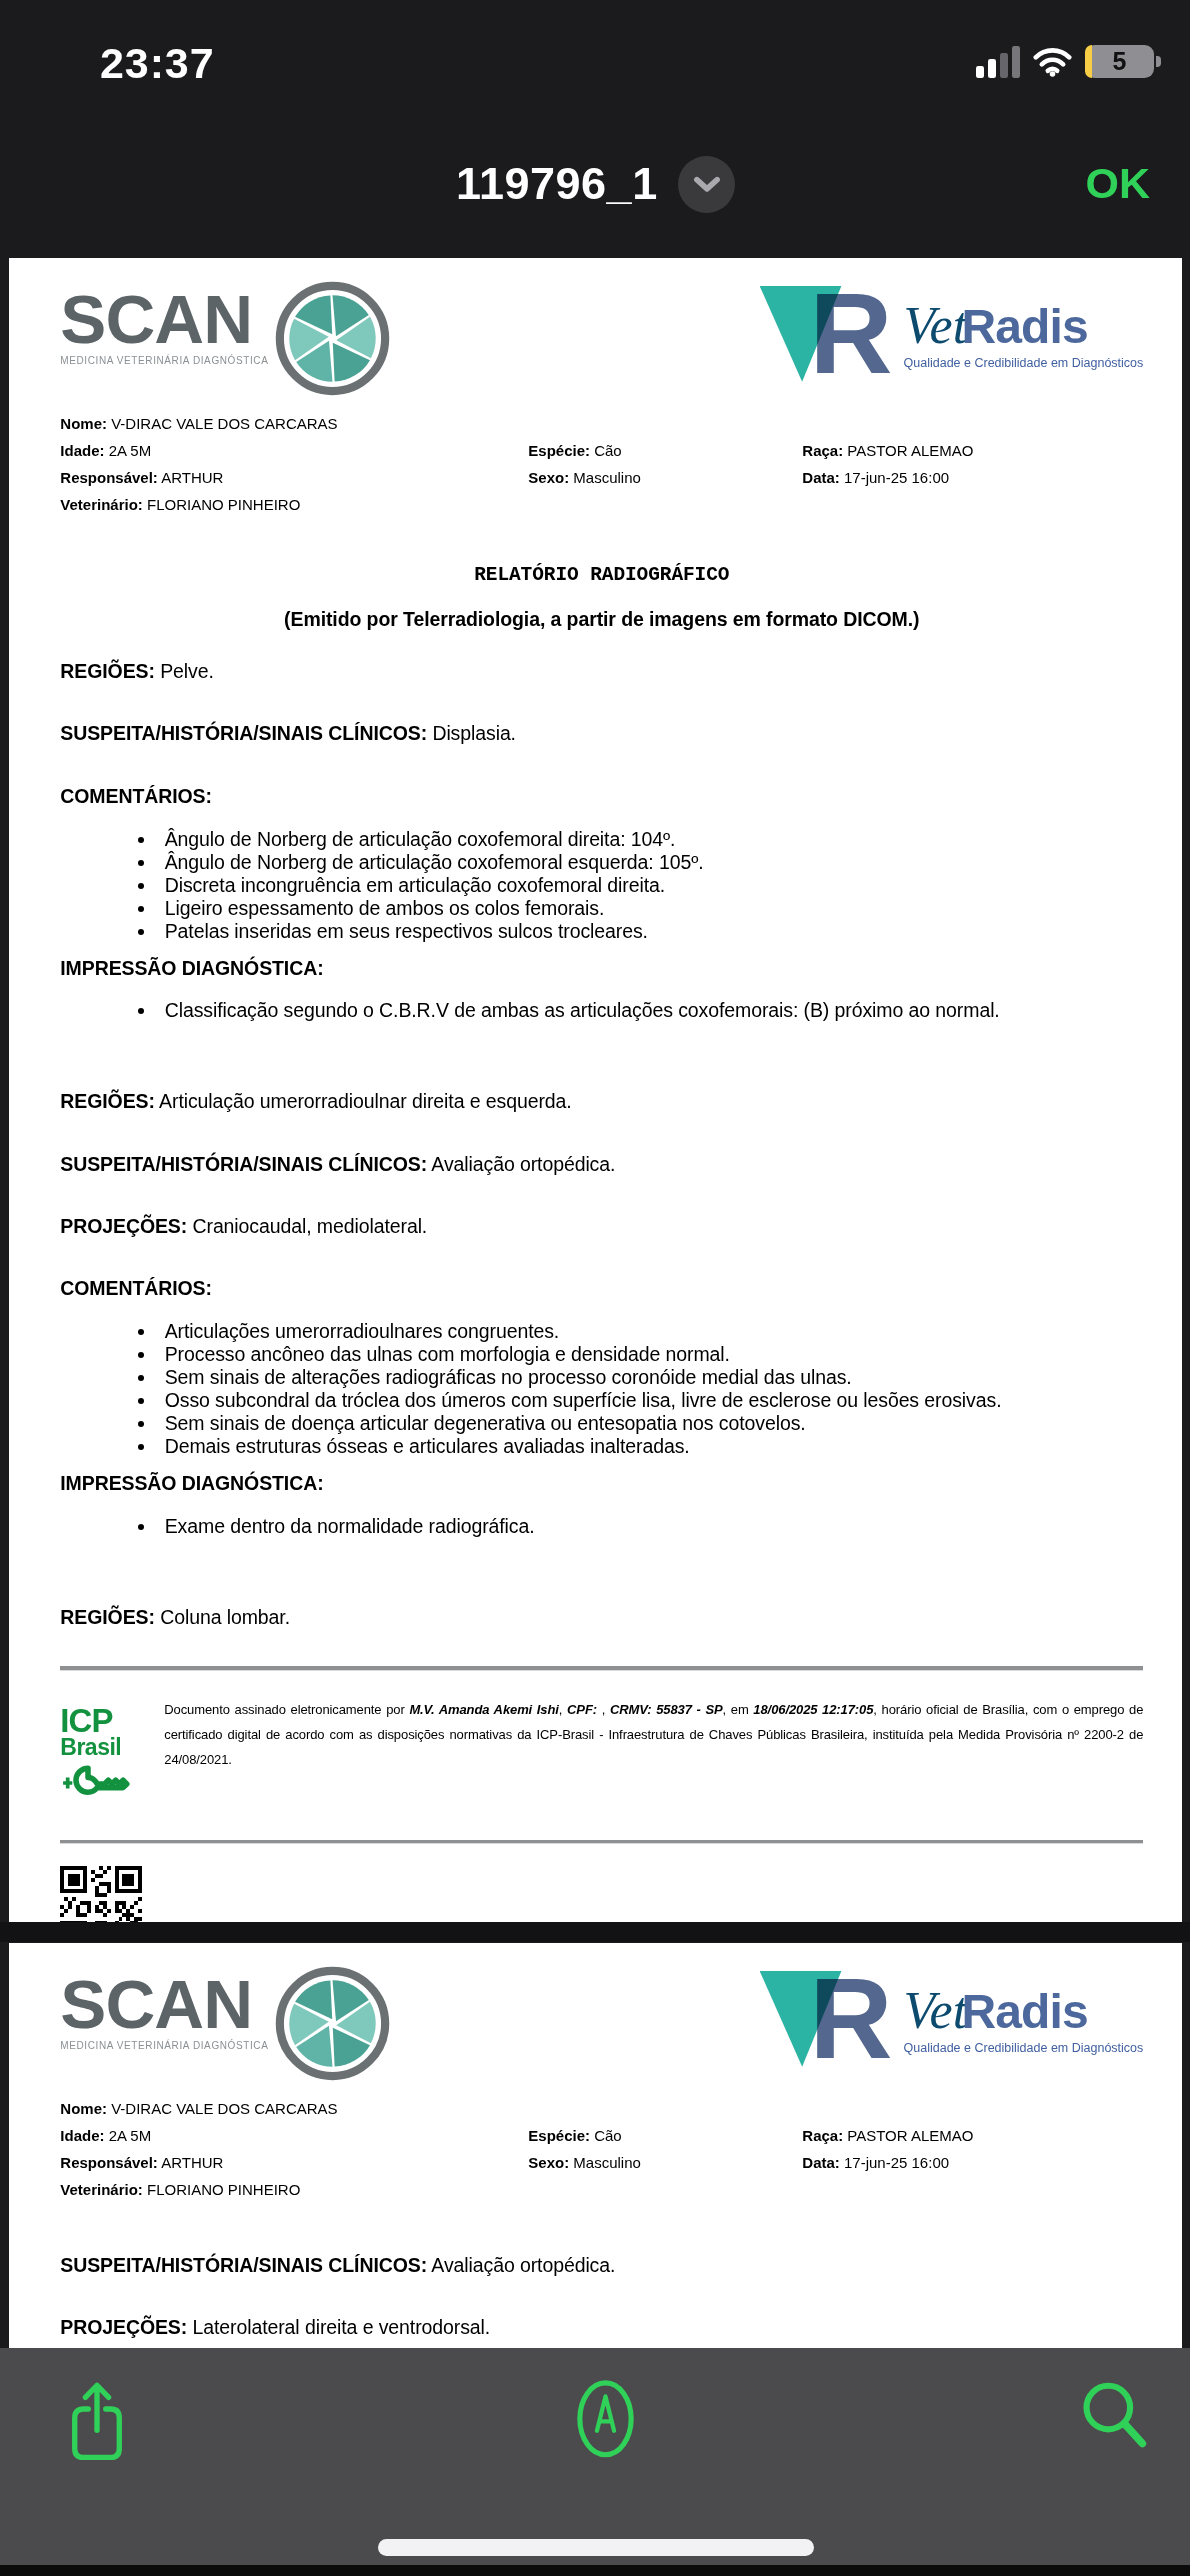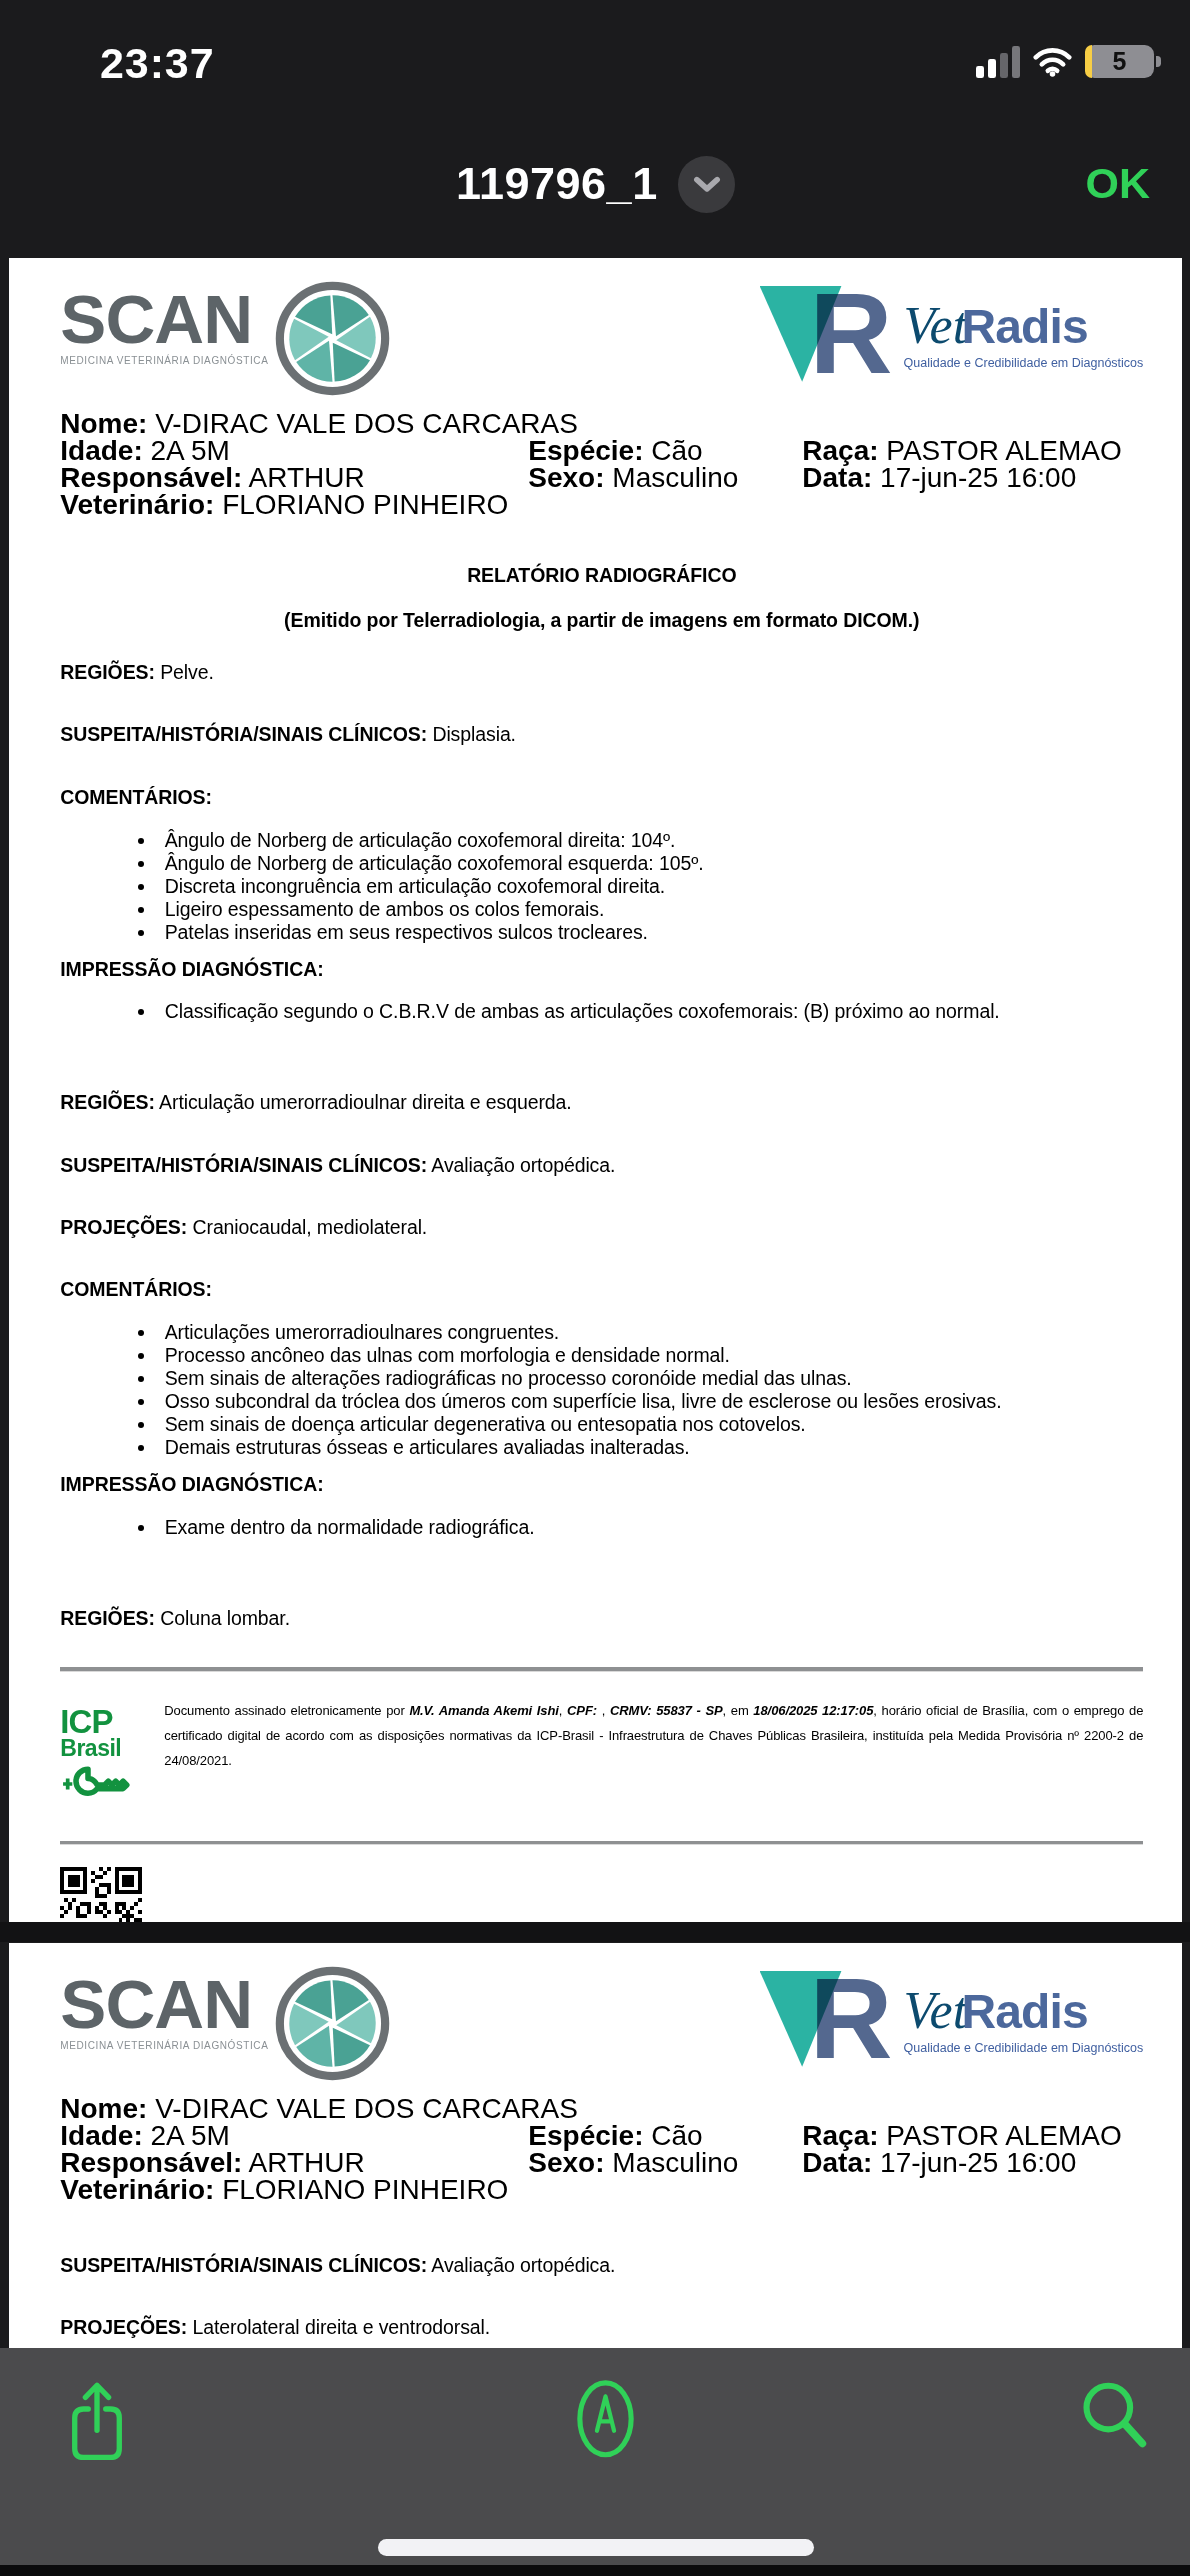--- a/index.html
+++ b/index.html
@@ -44,27 +44,27 @@
   .aperture{margin-left:5.6px;margin-top:-1.9px;}
   .vrlogo{display:flex;align-items:flex-start;margin-top:3.7px;}
   .vr-v{width:82px;height:96px;background:#2bb3a3;clip-path:polygon(0 0,100% 0,52% 100%);mix-blend-mode:multiply;position:relative;z-index:2;}
   .vr-r{font-size:115px;font-weight:900;color:#54688f;line-height:0.82;margin-left:-32px;position:relative;z-index:1;}
   .vr-text{margin-left:11px;margin-top:13px;}
   .vr-script{font-family:"Liberation Serif",serif;font-style:italic;color:#0c4a6e;font-size:52px;line-height:0.8;display:inline-block;margin-right:-5.6px;}
   .vr-radis{color:#4c689c;font-size:48px;font-weight:700;letter-spacing:-0.9px;display:inline-block;}
   .vr-tag{display:block;color:#3f5fa0;font-size:12.5px;margin-top:1.9px;text-align:right;}
 
   
-  .patient{display:grid;grid-template-columns:468px 274px 1fr;font-size:28px;line-height:27px;margin-bottom:46px;}
+  .patient{display:grid;grid-template-columns:468px 274px 1fr;font-size:15px;line-height:27px;margin-bottom:46px;}
   .patient .span3{grid-column:1 / span 3;}
   .lbl{font-weight:700;}
 
   
   .doc-body{font-size:19.5px;letter-spacing:-0.1px;}
-  .center-line{text-align:center;font-weight:700;margin:0 0 22px 0;}
+  .center-line{text-align:center;font-weight:700;margin:0 0 22px 0;font-family:Liberation Mono, monospace;}
   .sub-line{text-align:center;font-weight:700;margin:0 0 30px 0;}
   .fline{margin:0 0 21.3px 0;line-height:20.4px;}
   .fgap{margin-bottom:42px;}
   ul.blt{list-style:disc;margin:20.4px 0 15px 0;padding-left:97px;}
   ul.blt li{line-height:23px;margin:0;padding-left:7.4px;}
   ul.blt.endsec{margin-bottom:24px;}
   .big-sep{height:45px;}
 
   hr.rule{border:0;height:3.7px;background:#8e9092;border-bottom:0.9px solid #d9d9d9;margin:39px 0 0 0;}
 

